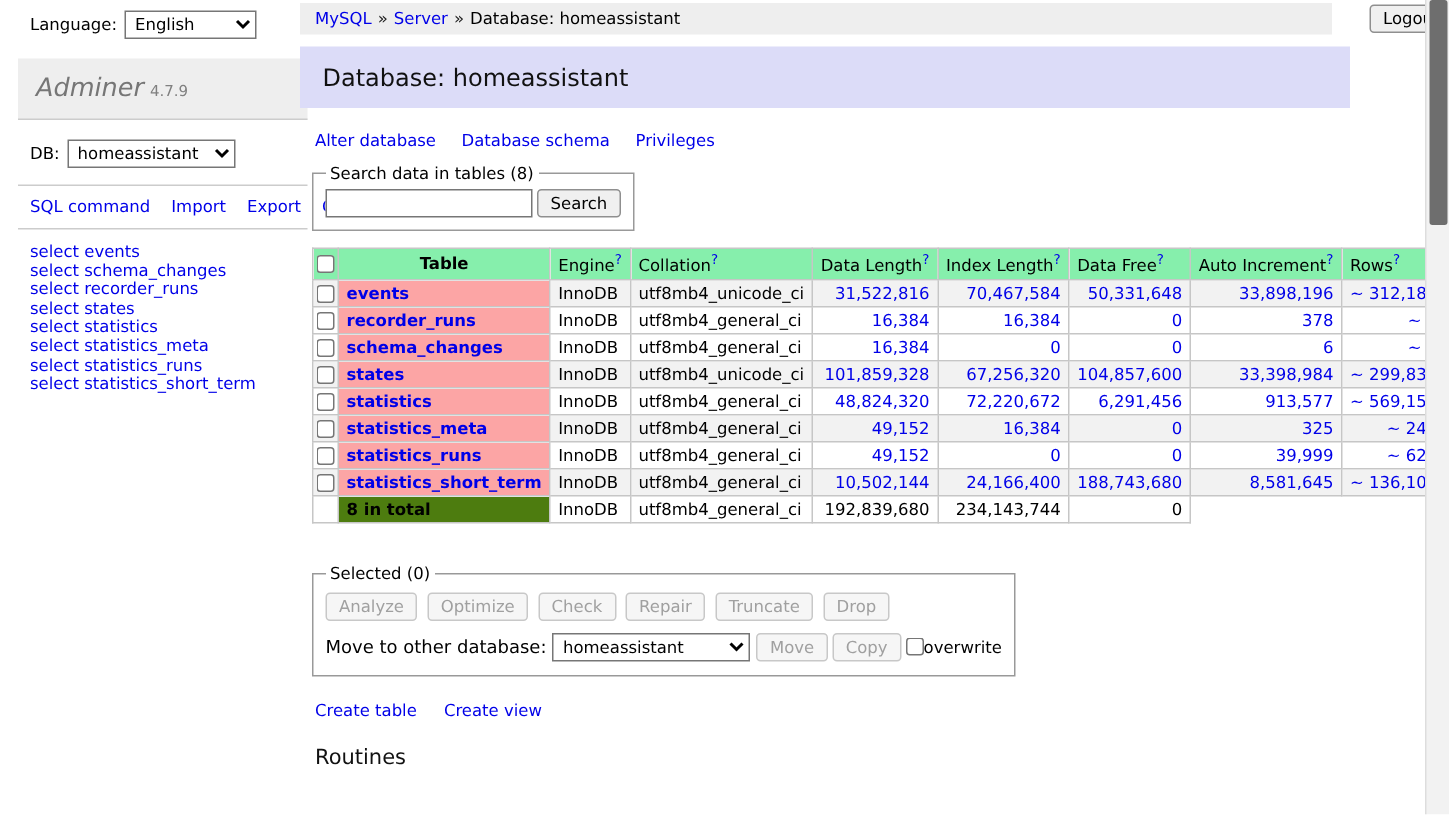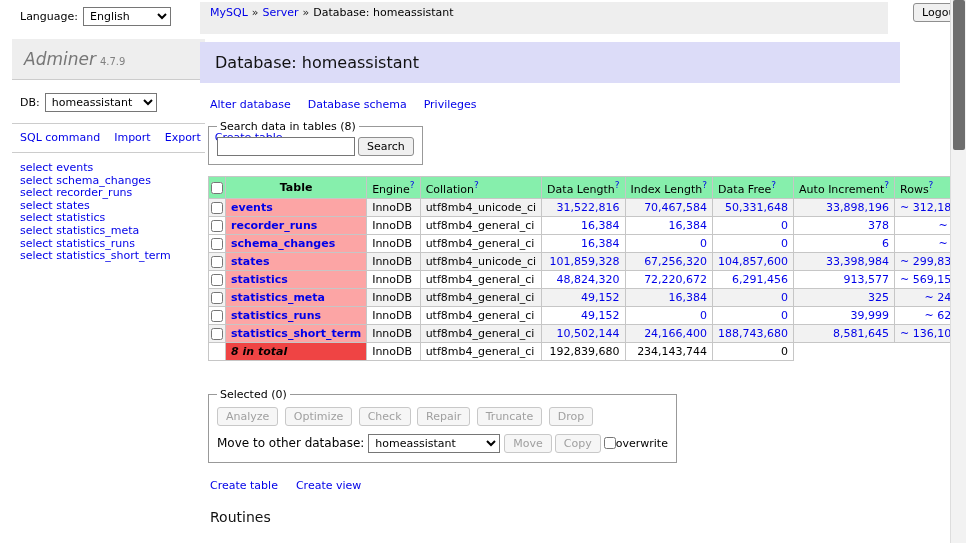--- a/index.html
+++ b/index.html
@@ -57,21 +57,21 @@
   .tables-list { padding: 9px 8px; }
   .tables-list a { display: block; line-height: 12.6px; white-space: nowrap; }
 
   
   .content { position: absolute; left: 200px; top: 0; width: 712px; }
   .breadcrumb {
     margin-top: 2px;
     background: #eee;
     padding: 4px 10px 5px 10px;
     width: 688px;
-    height: 32px;
+    height: 21px;
   }
   .breadcrumb .sep { color: #222; margin: 0 4px; }
   .logout-btn { position: absolute; left: 713px; top: 3px; }
   .page-h2 {
     margin-top: 8px;
     background: #dcdcf8;
     width: 700px;
     padding: 11px 15px;
     font-size: 16px;
     font-weight: normal;
@@ -94,21 +94,21 @@
   table { border-collapse: collapse; margin: 11px 0 0 8px; table-layout: fixed; }
   th, td { border: 1px solid #c6c6c6; padding: 2px 5px; height: 18px; overflow: hidden; white-space: nowrap; }
   thead th, thead td { background: #86efac; text-align: left; font-weight: normal; }
   thead th.h-table { text-align: center; font-weight: bold; }
   thead td, tbody td.c-chk { text-align: center; padding: 1px 2px; }
   sup a { font-size: 9px; }
   tbody th { background: #fca5a5; text-align: left; font-weight: bold; }
   tbody th a { font-weight: bold; }
   tr.shaded td { background: #f2f2f2; }
   td.c-num { text-align: right; }
-  tr.total-row th { font-weight: bold; background: #ef4444; font-style: italic; }
+  tr.total-row th { font-weight: bold; background: #4d7c0f; }
   tr.total-row td.c-num { color: #000; }
   td.noborder { border: none; background: #fff; }
   input[type=checkbox] { width: 12px; height: 12px; vertical-align: middle; }
 
   
   .selected-fieldset { margin-top: 14px; padding-bottom: 9px; }
   .selected-fieldset .btn-row { margin-top: 2px; }
   .selected-fieldset .btn-row button { margin-right: 3px; }
   .move-row { margin-top: 8px; font-size: 12px; }
   .move-row select { width: 132px; margin: 0 4px; }

